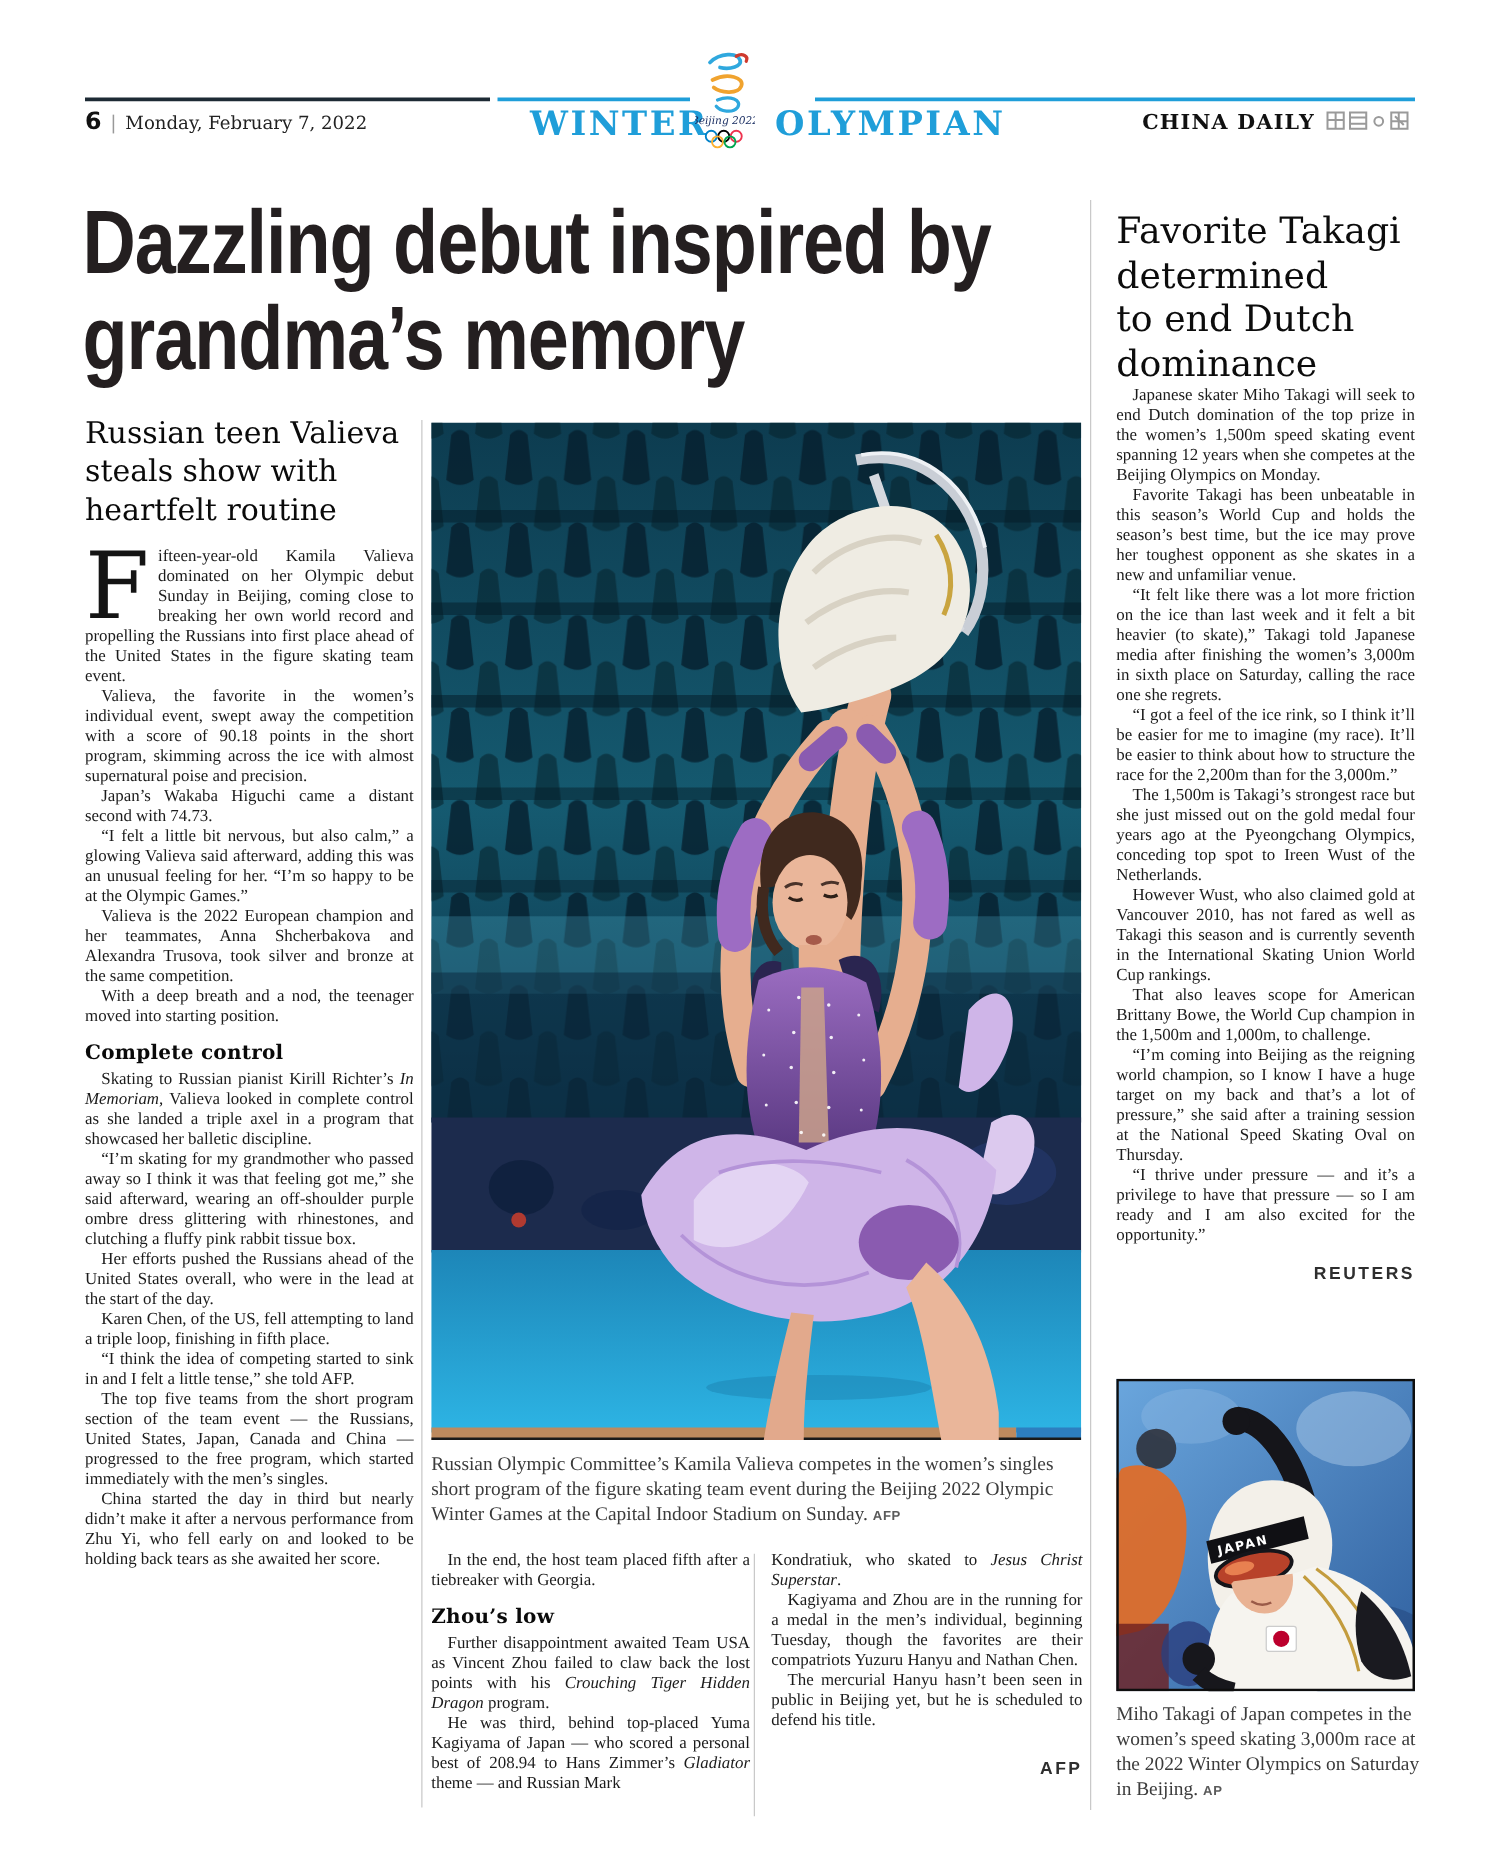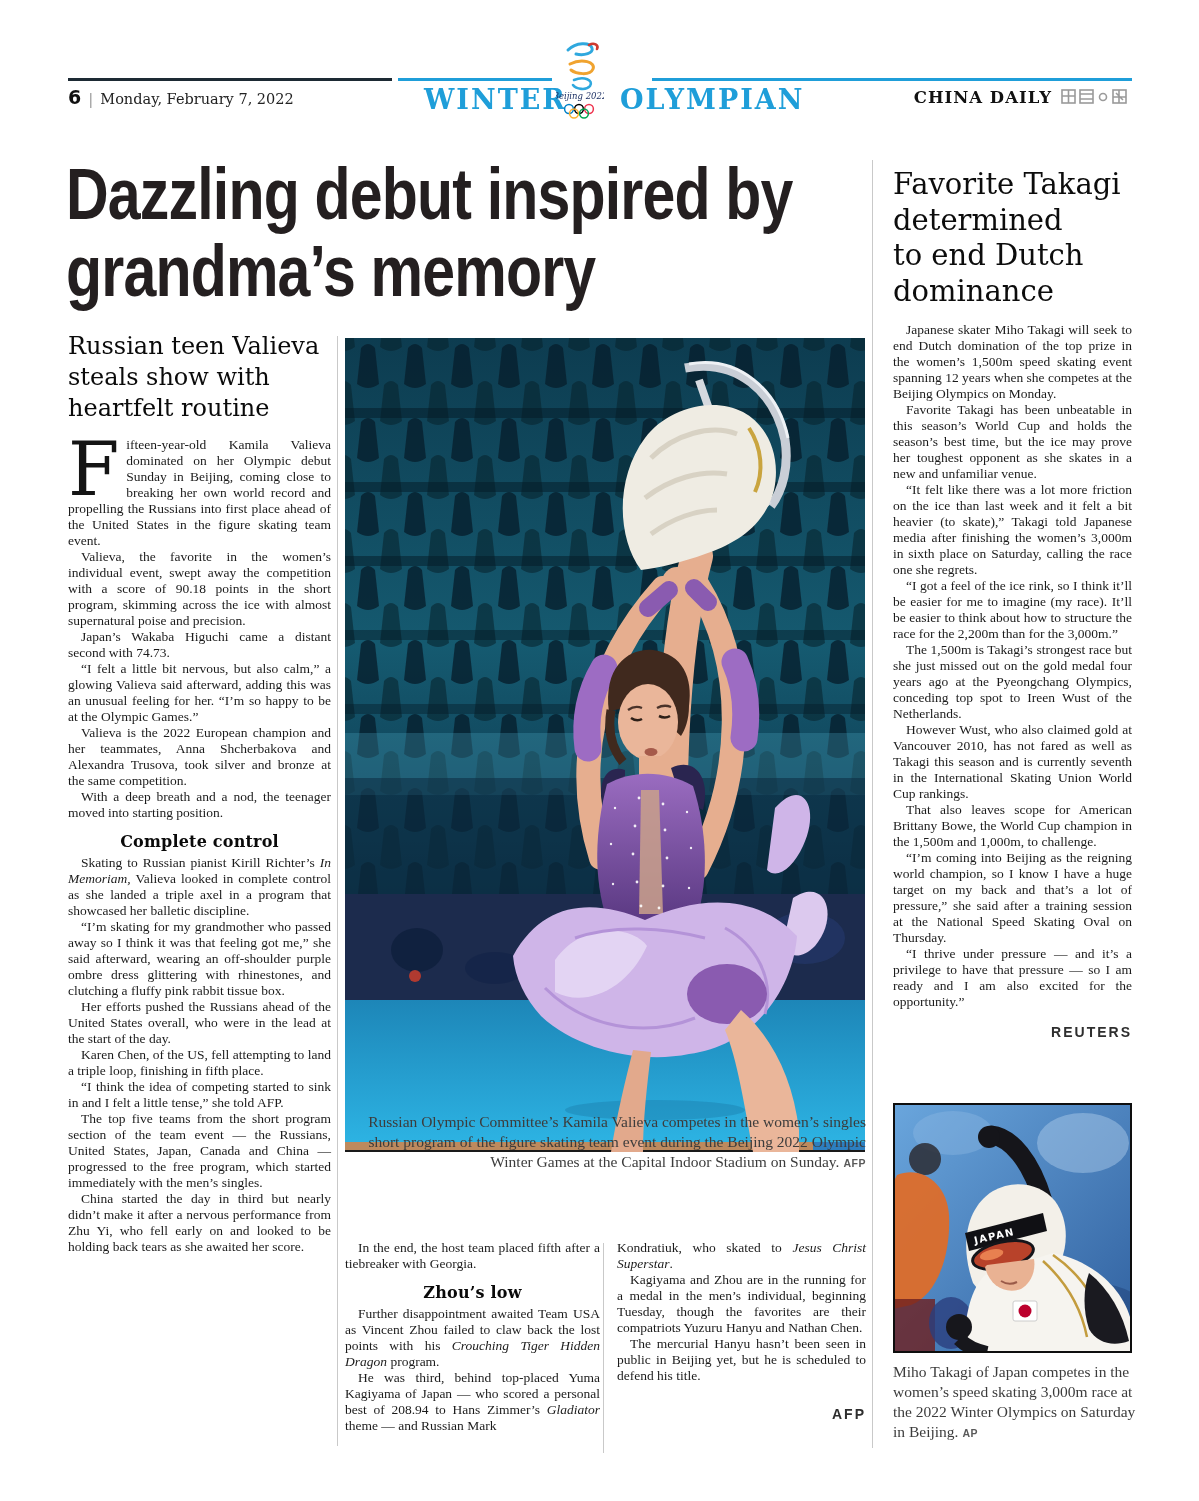--- a/index.html
+++ b/index.html
@@ -26,36 +26,36 @@
   .vrule{width:1px;background:#c9c9c9;}
   .vr-left{left:337px;top:336px;height:1110px;}
   .vr-mid{left:603px;top:1243px;height:210px;}
   .vr-right{left:872px;top:160px;height:1288px;}
 
   
   .subhead{left:68px;top:331px;width:268px;font-family:"DejaVu Serif",serif;font-size:24px;line-height:31px;color:#0a0a0a;}
   .leftcol{left:68px;top:437px;width:263px;}
   .body p{margin:0;font-size:13.5px;line-height:16px;text-align:justify;color:#1b1b1b;}
   .body p.ind{text-indent:13px;}
-  .body h3{margin:11px 0 3px 0;font-family:"DejaVu Serif",serif;font-size:16px;line-height:20px;color:#0a0a0a;letter-spacing:.2px;text-align:center;}
+  .body h3{margin:11px 0 3px 0;font-family:"DejaVu Serif",serif;font-size:16px;line-height:20px;color:#0a0a0a;letter-spacing:.2px;}
   .dropcap{float:left;font-family:"DejaVu Serif",serif;font-size:74px;line-height:57px;padding:4px 7px 0 0;color:#141414;}
 
   
   .photo-main{left:345px;top:338px;width:520px;height:814px;}
-  .caption{left:345px;top:1112px;width:521px;font-size:15.5px;line-height:20px;color:#3c3c3c;text-align:right;}
+  .caption{left:345px;top:1162px;width:521px;font-size:15.5px;line-height:20px;color:#3c3c3c;text-align:left;}
   .credit{font-family:"Liberation Sans",sans-serif;font-size:10.5px;font-weight:bold;color:#5a5a5a;letter-spacing:.5px;padding-left:4px;}
 
   
   .midcol1{left:345px;top:1240px;width:255px;}
   .midcol2{left:617px;top:1240px;width:249px;}
   .agency{font-family:"Liberation Sans",sans-serif;font-size:14px;font-weight:bold;letter-spacing:2px;color:#2e2e2e;text-align:right;margin-top:22px;}
 
   
   .r-headline{left:893px;top:156px;width:245px;font-family:"DejaVu Serif",serif;font-size:29px;line-height:35.5px;color:#0c0c0c;margin-top:11px;}
-  .rightcol{left:893px;top:322px;width:239px;}
+  .rightcol{left:893px;top:308px;width:239px;}
   .r-reuters{margin-top:14px;}
   .photo-right{left:893px;top:1103px;width:239px;height:250px;}
   .r-caption{left:893px;top:1362px;width:243px;font-size:15.5px;line-height:20px;color:#3c3c3c;}
 </style>
 </head>
 <body>
 
 <div class="abs rule-dark"></div>
 <div class="abs rule-blue-l"></div>
 <div class="abs rule-blue-r"></div>

